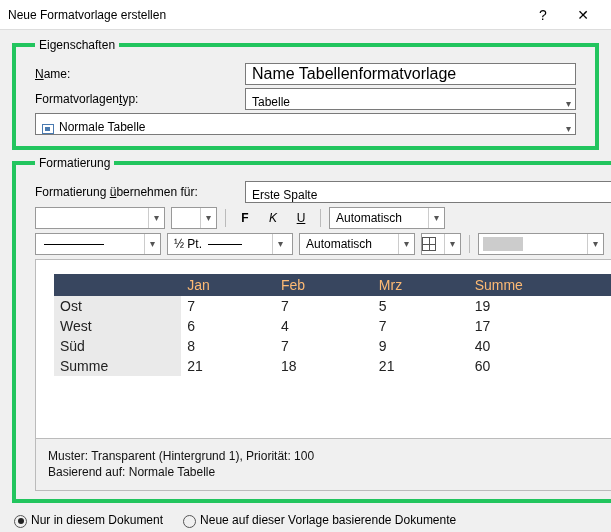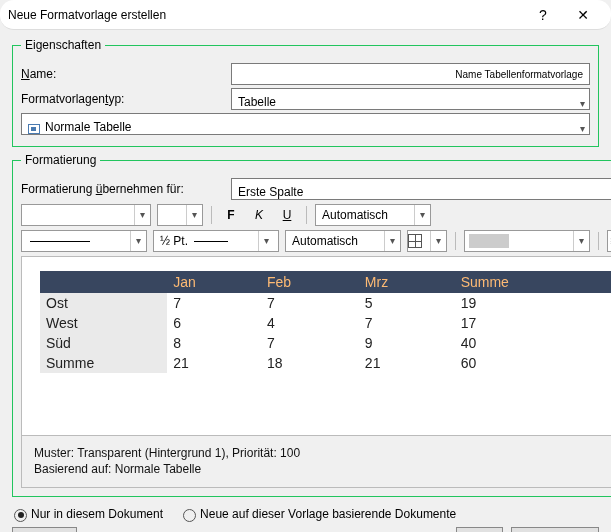--- a/index.html
+++ b/index.html
@@ -1,27 +1,27 @@
 <!DOCTYPE html>
 <html><head>
 <meta charset="utf-8">
 <style>
   * { box-sizing: border-box; font-family: "Segoe UI", Tahoma, sans-serif; font-size: 12px; margin: 0; padding: 0; }
   body { background: #f0f0f0; width: 611px; height: 532px; overflow: hidden; }
-  .titlebar { height: 30px; background: #fff; display: flex; align-items: center; padding: 0 8px; border-bottom: 1px solid #ddd; border-radius: 14px; }
+  .titlebar { height: 30px; background: #fff; display: flex; align-items: center; padding: 0 8px; border-bottom: 1px solid #ddd; }
   .titlebar .title { flex: 1; }
   .titlebar .ctrl { width: 40px; text-align: center; font-size: 14px; cursor: pointer; }
   .body { padding: 8px 12px 6px 12px; }
-  fieldset { border: 1px solid #22c55e; padding: 8px 8px; margin-bottom: 6px; position: relative; }
+  fieldset { border: 4px solid #22c55e; padding: 8px 19px; margin-bottom: 6px; position: relative; }
   legend { font-size: 12px; padding: 0 4px; }
   .row { display: flex; align-items: center; margin: 3px 0; }
   .row .lbl { width: 210px; }
   .row .lbl u { text-decoration: underline; }
   .field { flex: 1; }
-  input[type=text] { width: 100%; height: 22px; padding: 2px 6px; border: 1px solid #7a7a7a; background: #fff; font-size: 10px; text-align: right; }
+  input[type=text] { width: 100%; height: 22px; padding: 2px 6px; border: 1px solid #7a7a7a; background: #fff; font-size: 16px; }
   .select { width: 100%; height: 22px; border: 1px solid #7a7a7a; background: #fff; display: flex; align-items: flex-end; padding: 0 4px 0 6px; cursor: pointer; }
   .select .txt { flex: 1; white-space: nowrap; overflow: hidden; }
   .select .arrow { font-size: 10px; color: #555; }
   .icon-sq { display: inline-block; width: 12px; height: 10px; margin-right: 5px; position: relative; }
   .icon-sq::before { content:""; position:absolute; inset:0; border:1px solid #4a7ab0; }
   .icon-sq::after  { content:""; position:absolute; left:3px; top:3px; width:5px; height:4px; background:#4a7ab0; }
   .toolbar { display: flex; align-items: center; gap: 6px; margin: 4px 0; }
   .tb-select { height: 22px; border: 1px solid #999; background: #fff; display: flex; align-items: center; cursor: pointer; }
   .tb-select .spacer { flex: 1; }
   .tb-select .arrow { width: 16px; text-align: center; font-size: 10px; color: #555; border-left: 1px solid #ccc; height: 100%; line-height: 20px; }

